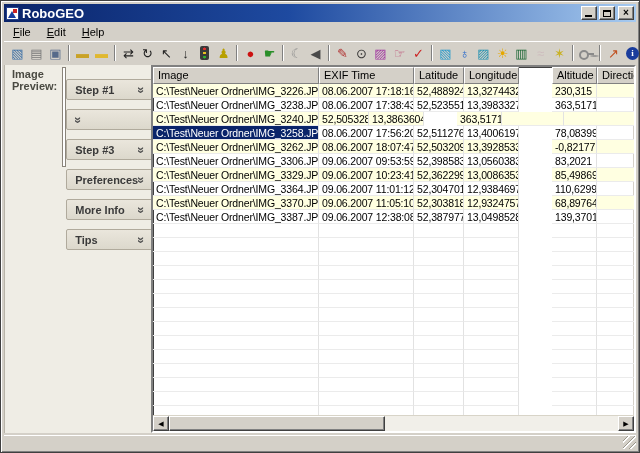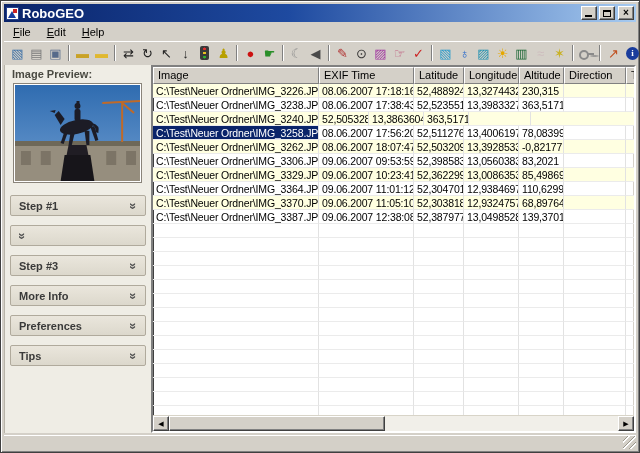--- a/index.html
+++ b/index.html
@@ -48,21 +48,21 @@
   .g-key { position:relative; width:15px; height:10px; }
   .g-key::before { content:""; position:absolute; left:0; top:2px; width:6px; height:6px;
     border:2px solid #8a8a8a; border-radius:50%; }
   .g-key::after { content:""; position:absolute; left:8px; top:5px; width:7px; height:2px;
     background:#8a8a8a; box-shadow:3px 2px 0 -0.5px #8a8a8a, 5px 2px 0 -0.5px #8a8a8a; }
 
   
   .main { flex:1 1 auto; display:flex; min-height:0; }
 
   .sidebar { width:147px; flex:0 0 auto; background:#EFEDE5; border-left:1px solid #b8b4a8;
-    padding:2px 5px 0 5px; display:flex; flex-direction:column; }
+    padding:2px 5px 0 5px; display:flex; }
   .preview-label { font-weight:bold; color:#4a4a42; padding:1px 2px 3px 2px; }
   .preview-frame { width:129px; height:100px; margin-left:3px; border:1px solid #8a847a;
     background:#fff; padding:1px; }
   .preview-frame svg { display:block; width:100%; height:100%; }
   .panel-list { margin-top:12px; display:flex; flex-direction:column; gap:9px; }
   .panel-btn { height:21px; border:1px solid #b0aa9c; border-radius:2px;
     background:linear-gradient(#EAE6DC,#DCD8CC); display:flex; align-items:center;
     padding:0 8px; font-weight:bold; color:#3a3a3a; }
   .panel-btn .plabel { flex:1 1 auto; }
   .chev { display:inline-block; transform:rotate(90deg); font-weight:bold; color:#555; font-size:12px; }
@@ -75,21 +75,21 @@
   .thead { display:flex; flex:0 0 17px;border-radius:8px; }
   .th { background:#D4D0C8; border:1px solid; border-color:#fff #808080 #808080 #fff;
     padding:1px 4px; white-space:nowrap; overflow:hidden; color:#000; }
   .tbody { flex:1 1 auto; overflow:hidden; display:flex; flex-direction:column; }
   .tr { display:flex; flex:0 0 14px; height:14px; }
   .td { padding:1px 3px; font-size:10.5px; letter-spacing:-0.15px; white-space:nowrap; overflow:hidden;
     border-right:1px solid #e2e2e2; border-bottom:1px solid #ebebeb; line-height:12px; color:#000; }
   .tr.alt .td { background:#FFFFE1; }
   .td.sel { background:#0A246A; color:#fff; }
   .c0{width:166px;flex:0 0 166px;} .c1{width:95px;flex:0 0 95px;} .c2{width:50px;flex:0 0 50px;}
-  .c3{width:55px;flex:0 0 55px;} .c4{width:45px;flex:0 0 45px;} .c5{width:62px;flex:0 0 62px;}
+  .c3{width:55px;flex:0 0 55px;} .c4{width:45px;flex:0 0 45px;margin-left:33px;} .c5{width:62px;flex:0 0 62px;}
   .c6{flex:1 1 auto;min-width:0;border-right:none;}
 
   
   .hscroll { flex:0 0 16px; display:flex; background:#F1EFE9; border-top:1px solid #d8d4c8; }
   .sb-btn { width:16px; height:15px; background:#D4D0C8; border:1px solid;
     border-color:#fff #404040 #404040 #fff; box-shadow:inset -1px -1px 0 #808080;
     display:flex; align-items:center; justify-content:center; font-size:7px; color:#000; flex:0 0 auto; }
   .sb-track { flex:1 1 auto; position:relative; }
   .sb-thumb { position:absolute; left:0; top:0; width:48%; height:15px; background:#D4D0C8;
     border:1px solid; border-color:#fff #404040 #404040 #fff; box-shadow:inset -1px -1px 0 #808080; }
@@ -275,25 +275,25 @@
             <span class="chev"></span>
           </div>
           <div class="panel-btn">
             <span class="chev"></span>
           </div>
           <div class="panel-btn">
             <span class="plabel">Step #3</span>
             <span class="chev"></span>
           </div>
           <div class="panel-btn">
+            <span class="plabel">Preferences</span>
+            <span class="chev"></span>
+          </div>
+          <div class="panel-btn">
             <span class="plabel">More Info</span>
-            <span class="chev"></span>
-          </div>
-          <div class="panel-btn">
-            <span class="plabel">Preferences</span>
             <span class="chev"></span>
           </div>
           <div class="panel-btn">
             <span class="plabel">Tips</span>
             <span class="chev"></span>
           </div>
         </div>
     </div>
 
     <div class="table-wrap">

